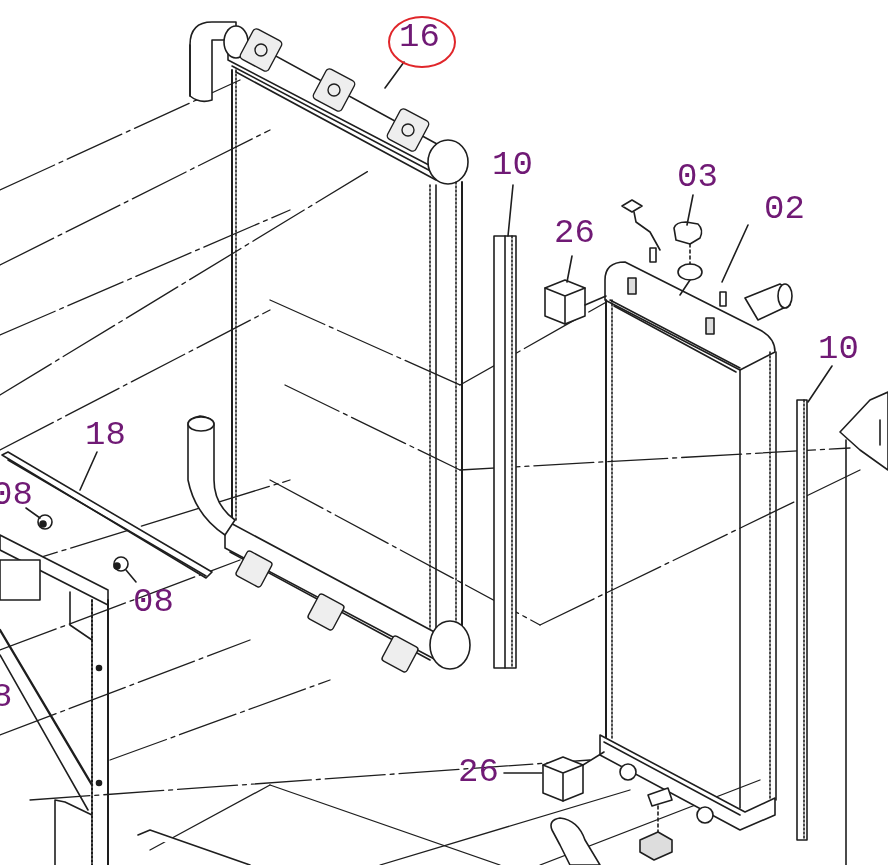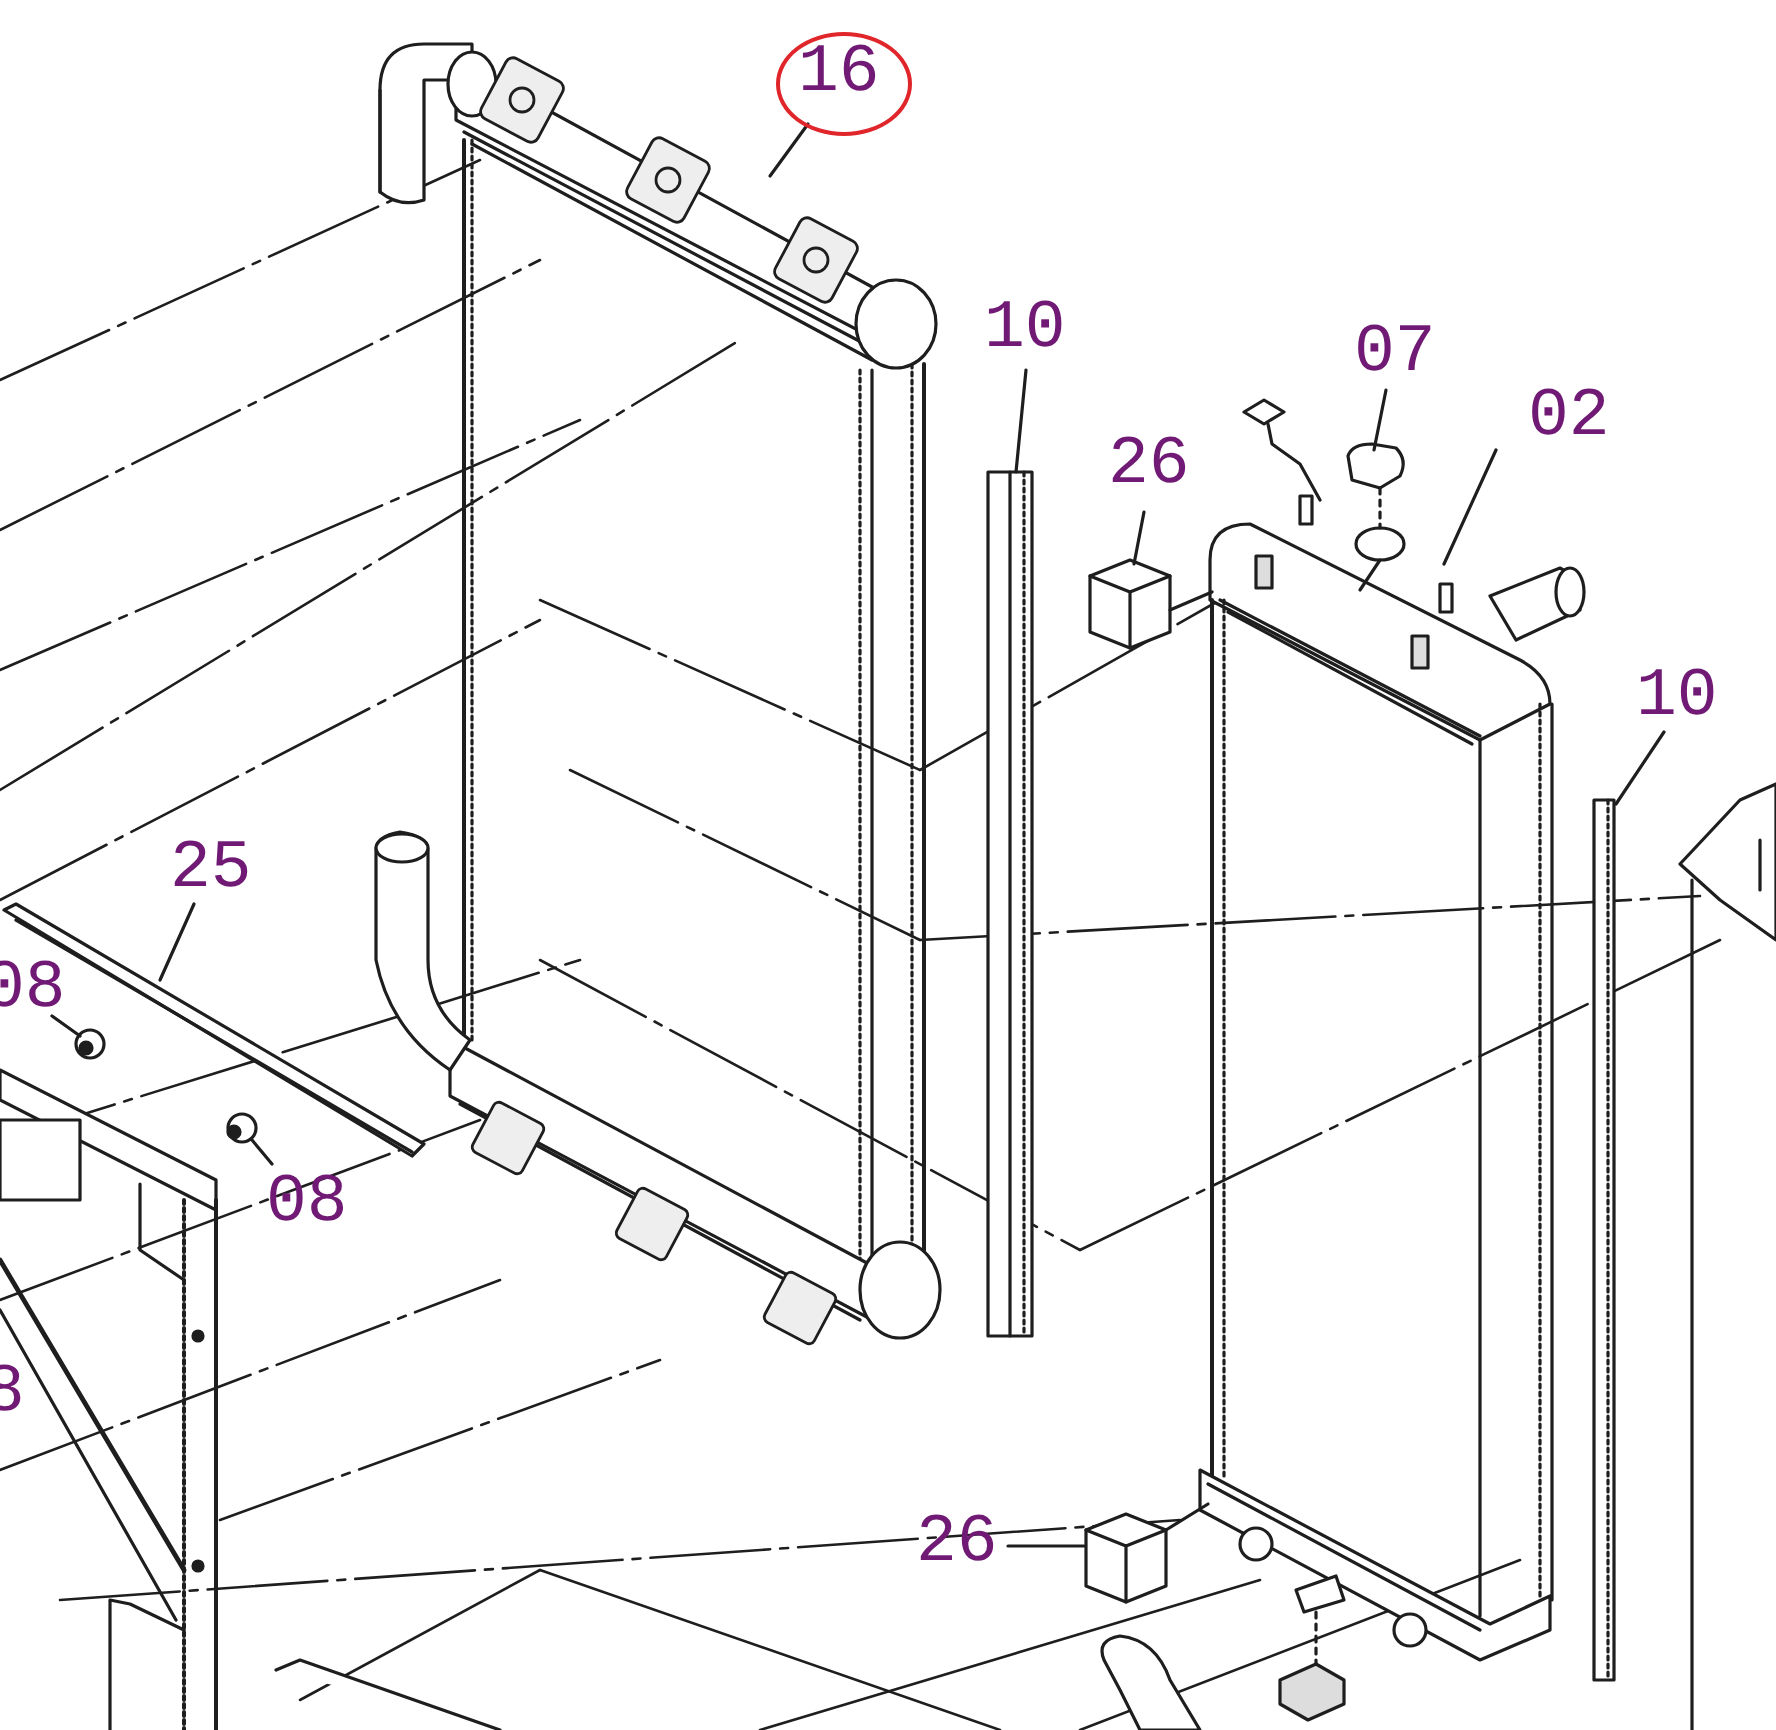--- a/index.html
+++ b/index.html
@@ -184,22 +184,22 @@
       <line x1="0" y1="655" x2="88" y2="810"></line>
       <path d="M55 800 L55 865 M55 800 L65 802 L92 815"></path>
       <path d="M138 835 L150 830 L250 865" fill="#fff"></path>
     </g>
   </svg>
 
   
   <div class="ring" style="left:388px;top:16px;width:64px;height:48px;"></div>
   <span class="lbl" style="left:399px;top:20px;">16</span>
   <span class="lbl" style="left:492px;top:148px;">10</span>
-  <span class="lbl" style="left:677px;top:160px;">07</span>
+  <span class="lbl" style="left:677px;top:160px;">03</span>
   <span class="lbl" style="left:744px;top:192px;margin-left:20px;">02</span>
   <span class="lbl" style="left:554px;top:216px;">26</span>
   <span class="lbl" style="left:818px;top:332px;">10</span>
-  <span class="lbl" style="left:85px;top:418px;">25</span>
+  <span class="lbl" style="left:85px;top:418px;">18</span>
   <span class="lbl" style="left:-8px;top:478px;">08</span>
   <span class="lbl" style="left:133px;top:585px;">08</span>
   <span class="lbl" style="left:-8px;top:680px;">8</span>
   <span class="lbl" style="left:458px;top:755px;">26</span>
 </div>
 
 </body></html>

